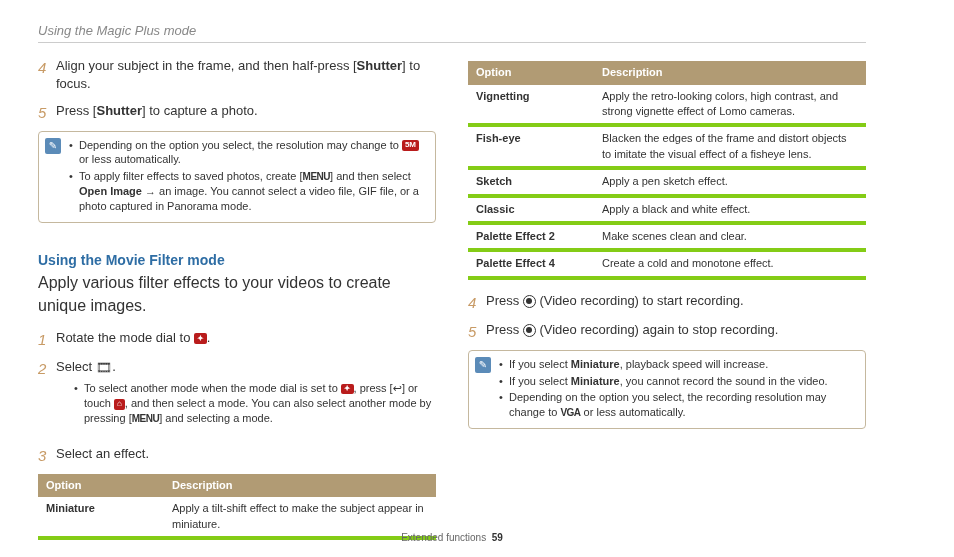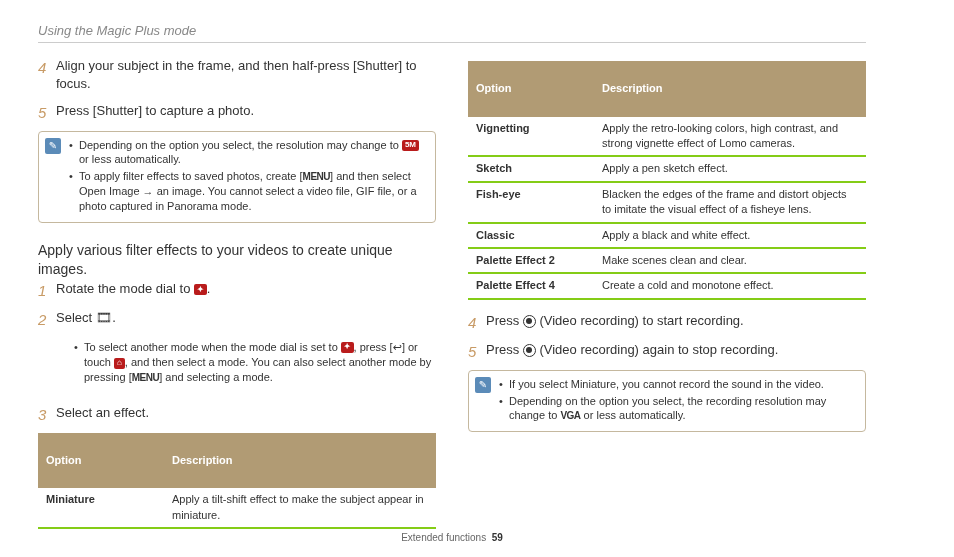--- a/index.html
+++ b/index.html
@@ -4,35 +4,35 @@
 <style>
 html,body{margin:0;padding:0;font-family:"Segoe UI",Arial,sans-serif;background:#fff;color:#333;font-size:12px;line-height:1.4}
 .page{width:904px;height:557px;position:relative;box-sizing:border-box;padding:22px 38px 0 38px}
 .header-title{font-size:13px;color:#888;font-style:italic;margin-bottom:2px}
 .divider{border:none;border-top:1px solid #ccc;margin:2px 0 14px 0}
 .columns{display:flex;gap:32px}
 .col{flex:1;min-width:0}
 .step{display:flex;margin-bottom:8px}
 .step-num{color:#c89b66;font-style:italic;font-size:15px;width:18px;flex-shrink:0}
 .step-text{flex:1;font-size:13px}
-.bold{font-weight:normal}
+.bold{font-weight:bold}
 .note-box{border:1px solid #c5b89e;border-radius:4px;padding:6px 8px 6px 30px;margin:6px 0 18px 0;position:relative;font-size:11px;line-height:1.35}
 .note-icon{position:absolute;left:6px;top:6px;width:16px;height:16px;background:#5b8bb8;border-radius:2px;display:flex;align-items:center;justify-content:center;color:#fff;font-size:10px}
 .note-box ul{margin:0;padding:0;list-style:none}
 .note-box li{position:relative;padding-left:10px;margin-bottom:2px}
 .note-box li::before{content:"•";position:absolute;left:0;top:0}
 .section-title{color:#2e6da4;font-size:14px;font-weight:bold;margin-top:28px;margin-bottom:2px}
-.section-sub{font-size:14px;margin-bottom:0}
-.sub-note{font-size:11px;padding-left:18px;margin-top:12px;line-height:1.35}
+.section-sub{font-size:16px;margin-bottom:12px}
+.sub-note{font-size:11px;padding-left:18px;margin-top:4px;line-height:1.35}
 .sub-note li{position:relative;padding-left:10px;list-style:none}
 .sub-note li::before{content:"•";position:absolute;left:0}
 table.opt{width:100%;border-collapse:collapse;font-size:11px;margin-top:4px}
-table.opt th{background:#b19b74;color:#fff;text-align:left;padding:20px 8px;font-weight:bold;font-size:11px}
+table.opt th{background:#b19b74;color:#fff;text-align:left;padding:4px 8px;font-weight:bold;font-size:11px}
 table.opt th:first-child{width:110px}
-table.opt td{padding:4px 8px;border-bottom:2px solid #84cc16;vertical-align:top}
+table.opt td{padding:4px 8px;border-bottom:4px solid #84cc16;vertical-align:top}
 table.opt td:first-child{font-weight:bold}
 .icon{display:inline-block;vertical-align:middle}
 .icon-badge{display:inline-block;background:#b91c1c;color:#fff;font-size:8px;border-radius:2px;padding:0 3px;vertical-align:middle;font-weight:bold}
 .icon-menu{font-family:Arial;font-size:10px;letter-spacing:-0.5px;display:inline-block;border:none;font-weight:bold}
 .icon-rec{display:inline-block;width:11px;height:11px;border:1.5px solid #333;border-radius:50%;position:relative;vertical-align:middle}
 .icon-rec::after{content:"";position:absolute;top:2.5px;left:2.5px;width:6px;height:6px;background:#333;border-radius:50%}
 .footer{position:absolute;bottom:12px;left:0;right:0;text-align:center;font-size:10px;color:#666}
 .footer .pnum{font-weight:bold;color:#333}
 </style>
 </head>
@@ -65,20 +65,21 @@
         <ul>
           <li>
             <span>Depending on the option you select, the resolution may change to </span><span class="icon-badge">5M</span><span> or less automatically.</span>
           </li>
           <li>
             <span>To apply filter effects to saved photos, create [</span><span class="icon-menu">MENU</span><span>] and then select </span><span class="bold">Open Image</span><span> → an image. You cannot select a video file, GIF file, or a photo captured in Panorama mode.</span>
           </li>
         </ul>
       </div>
 
+      <div class="section-title">Using the Movie Filter mode</div>
       <div class="section-sub">Apply various filter effects to your videos to create unique images.</div>
 
       <div class="step">
         <div class="step-num">1</div>
         <div class="step-text">
           <span>Rotate the mode dial to </span><span class="icon-badge">✦</span><span>.</span>
         </div>
       </div>
 
       <div class="step">
@@ -117,26 +118,26 @@
         <tbody>
             <tr>
               <th>Option</th>
               <th>Description</th>
             </tr>
         <tr>
               <td>Vignetting</td>
               <td>Apply the retro-looking colors, high contrast, and strong vignette effect of Lomo cameras.</td>
             </tr>
         <tr>
+              <td>Fish-eye</td>
+              <td>Blacken the edges of the frame and distort objects to imitate the visual effect of a fisheye lens.</td>
+            </tr>
+        <tr>
               <td>Sketch</td>
               <td>Apply a pen sketch effect.</td>
-            </tr>
-        <tr>
-              <td>Fish-eye</td>
-              <td>Blacken the edges of the frame and distort objects to imitate the visual effect of a fisheye lens.</td>
             </tr>
         <tr>
               <td>Classic</td>
               <td>Apply a black and white effect.</td>
             </tr>
         <tr>
               <td>Palette Effect 2</td>
               <td>Make scenes clean and clear.</td>
             </tr>
         <tr>
@@ -158,20 +159,21 @@
       <div class="step">
         <div class="step-num">5</div>
         <div class="step-text">
           <span>Press </span><span class="icon-rec"></span><span> (Video recording) again to stop recording.</span>
         </div>
       </div>
 
       <div class="note-box">
         <div class="note-icon">✎</div>
         <ul>
+          <li><span>If you select </span><span class="bold">Miniature</span><span>, playback speed will increase.</span></li>
           <li><span>If you select </span><span class="bold">Miniature</span><span>, you cannot record the sound in the video.</span></li>
           <li><span>Depending on the option you select, the recording resolution may change to </span><span class="icon-menu">VGA</span><span> or less automatically.</span></li>
         </ul>
       </div>
     </div>
   </div>
 
   <div class="footer">
     <span>Extended functions</span>&nbsp;&nbsp;<span class="pnum">59</span>
   </div>

